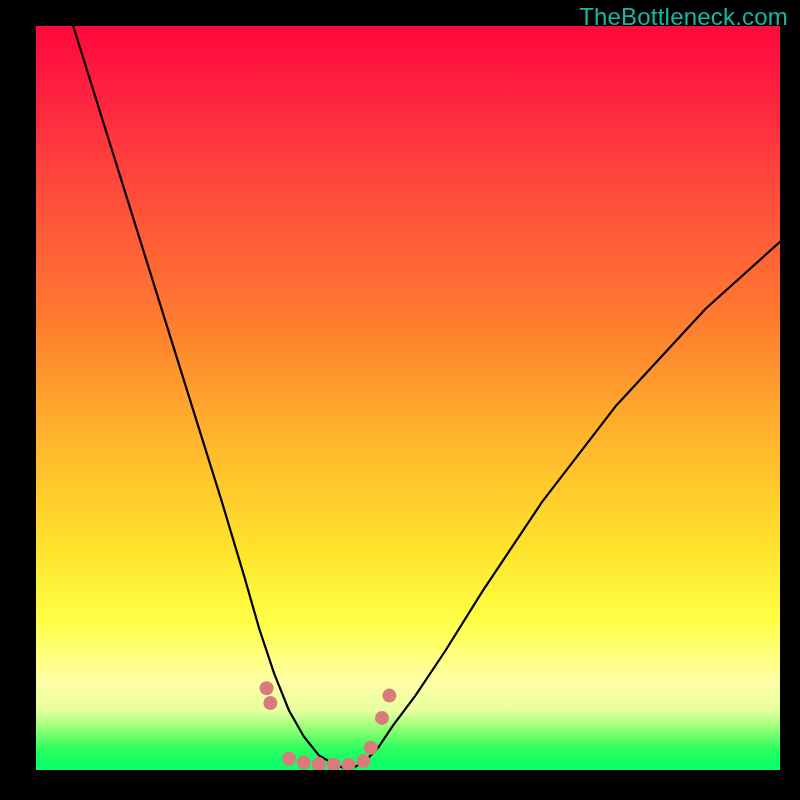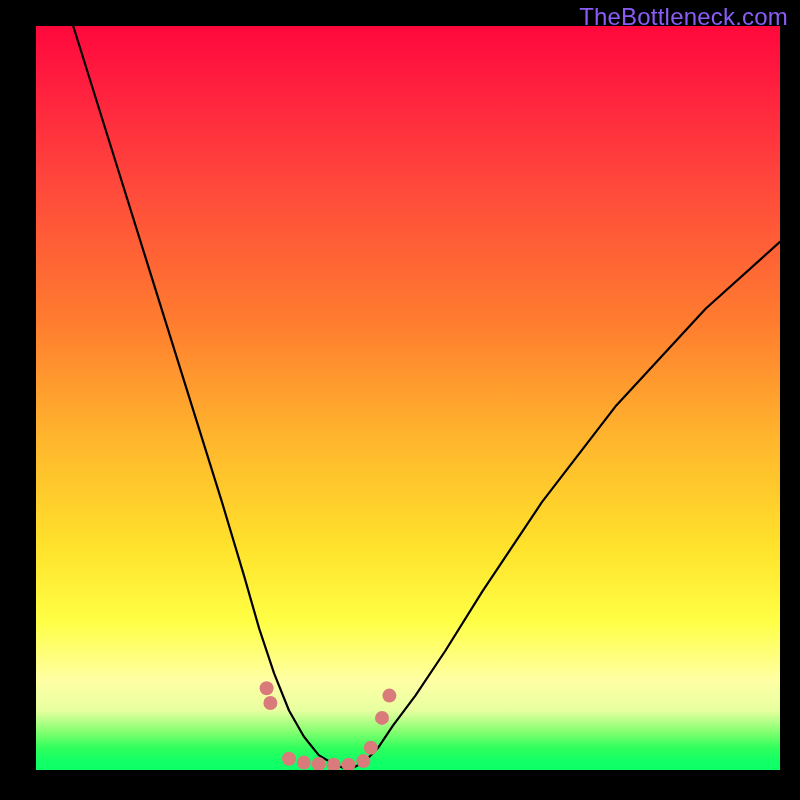--- a/index.html
+++ b/index.html
@@ -48,21 +48,21 @@
     left: 0;
     top: 0;
     width: 744px;
     height: 744px;
   }
   .watermark {
     position: absolute;
     top: 3px;
     right: 12px;
     font-size: 24px;
-    color: #8b5cf6;
+    color: #14b8a6;
     letter-spacing: 0.2px;
     font-weight: 500;
   }
 </style>
 </head>
 <body>
 
 <div class="frame">
   <div class="plot-area">
     <svg class="curves-svg" viewBox="0 0 744 744" preserveAspectRatio="none">

